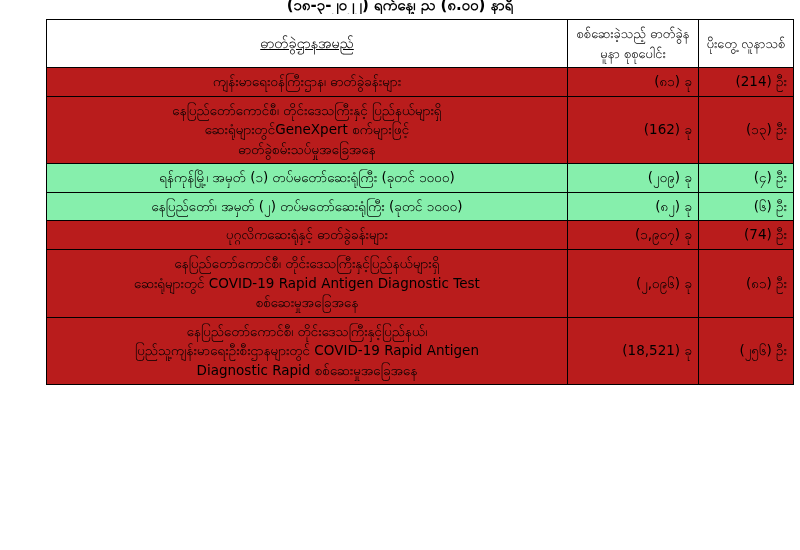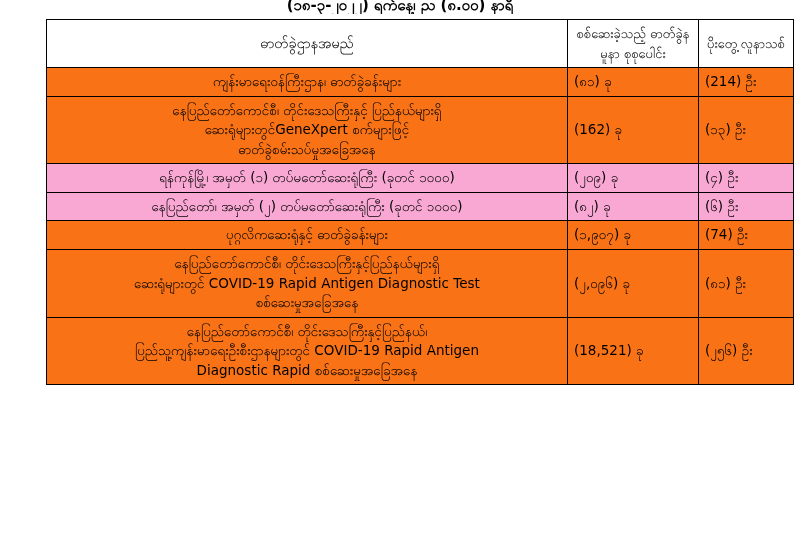--- a/index.html
+++ b/index.html
@@ -40,48 +40,48 @@
     table-layout: fixed;
   }
   table.report td, table.report th {
     border: 1px solid #000000;
     padding: 4px 6px;
     vertical-align: middle;
     font-size: 13.5px;
     color: #000000;
     line-height: 1.45;
   }
-  th.col-name { width: 508px; }
+  th.col-name { width: 508px; text-decoration: underline; }
   th.col-total { width: 118px; }
-  th.col-new { width: 82px; font-family: Liberation Serif, serif; }
+  th.col-new { width: 82px; }
   thead th {
     text-align: center;
     font-weight: normal;
     background: #ffffff;
     padding-top: 7px;
     padding-bottom: 7px;
   }
   thead th.col-name {
     font-size: 14.5px;
   }
   thead th.col-total, thead th.col-new {
     font-size: 13px;
     line-height: 1.5;
   }
   tbody td.cell-name {
     text-align: center;
     font-size: 13.5px;
   }
   tbody td.cell-num {
-    text-align: left;
+    text-align: right;
     white-space: nowrap;
     font-size: 13.5px;
   }
-  tr.green td { background: #f97316; }
-  tr.white td { background: #f9a8d4; }
+  tr.green td { background: #b91c1c; }
+  tr.white td { background: #86efac; }
   .line { display: block; }
 </style>
 </head>
 <body>
 
 <div id="page">
 
   <div class="doc-title">(၁၈-၃-၂၀၂၂) ရက်နေ့၊ ည (၈.၀၀) နာရီ</div>
 
   <table class="report">

